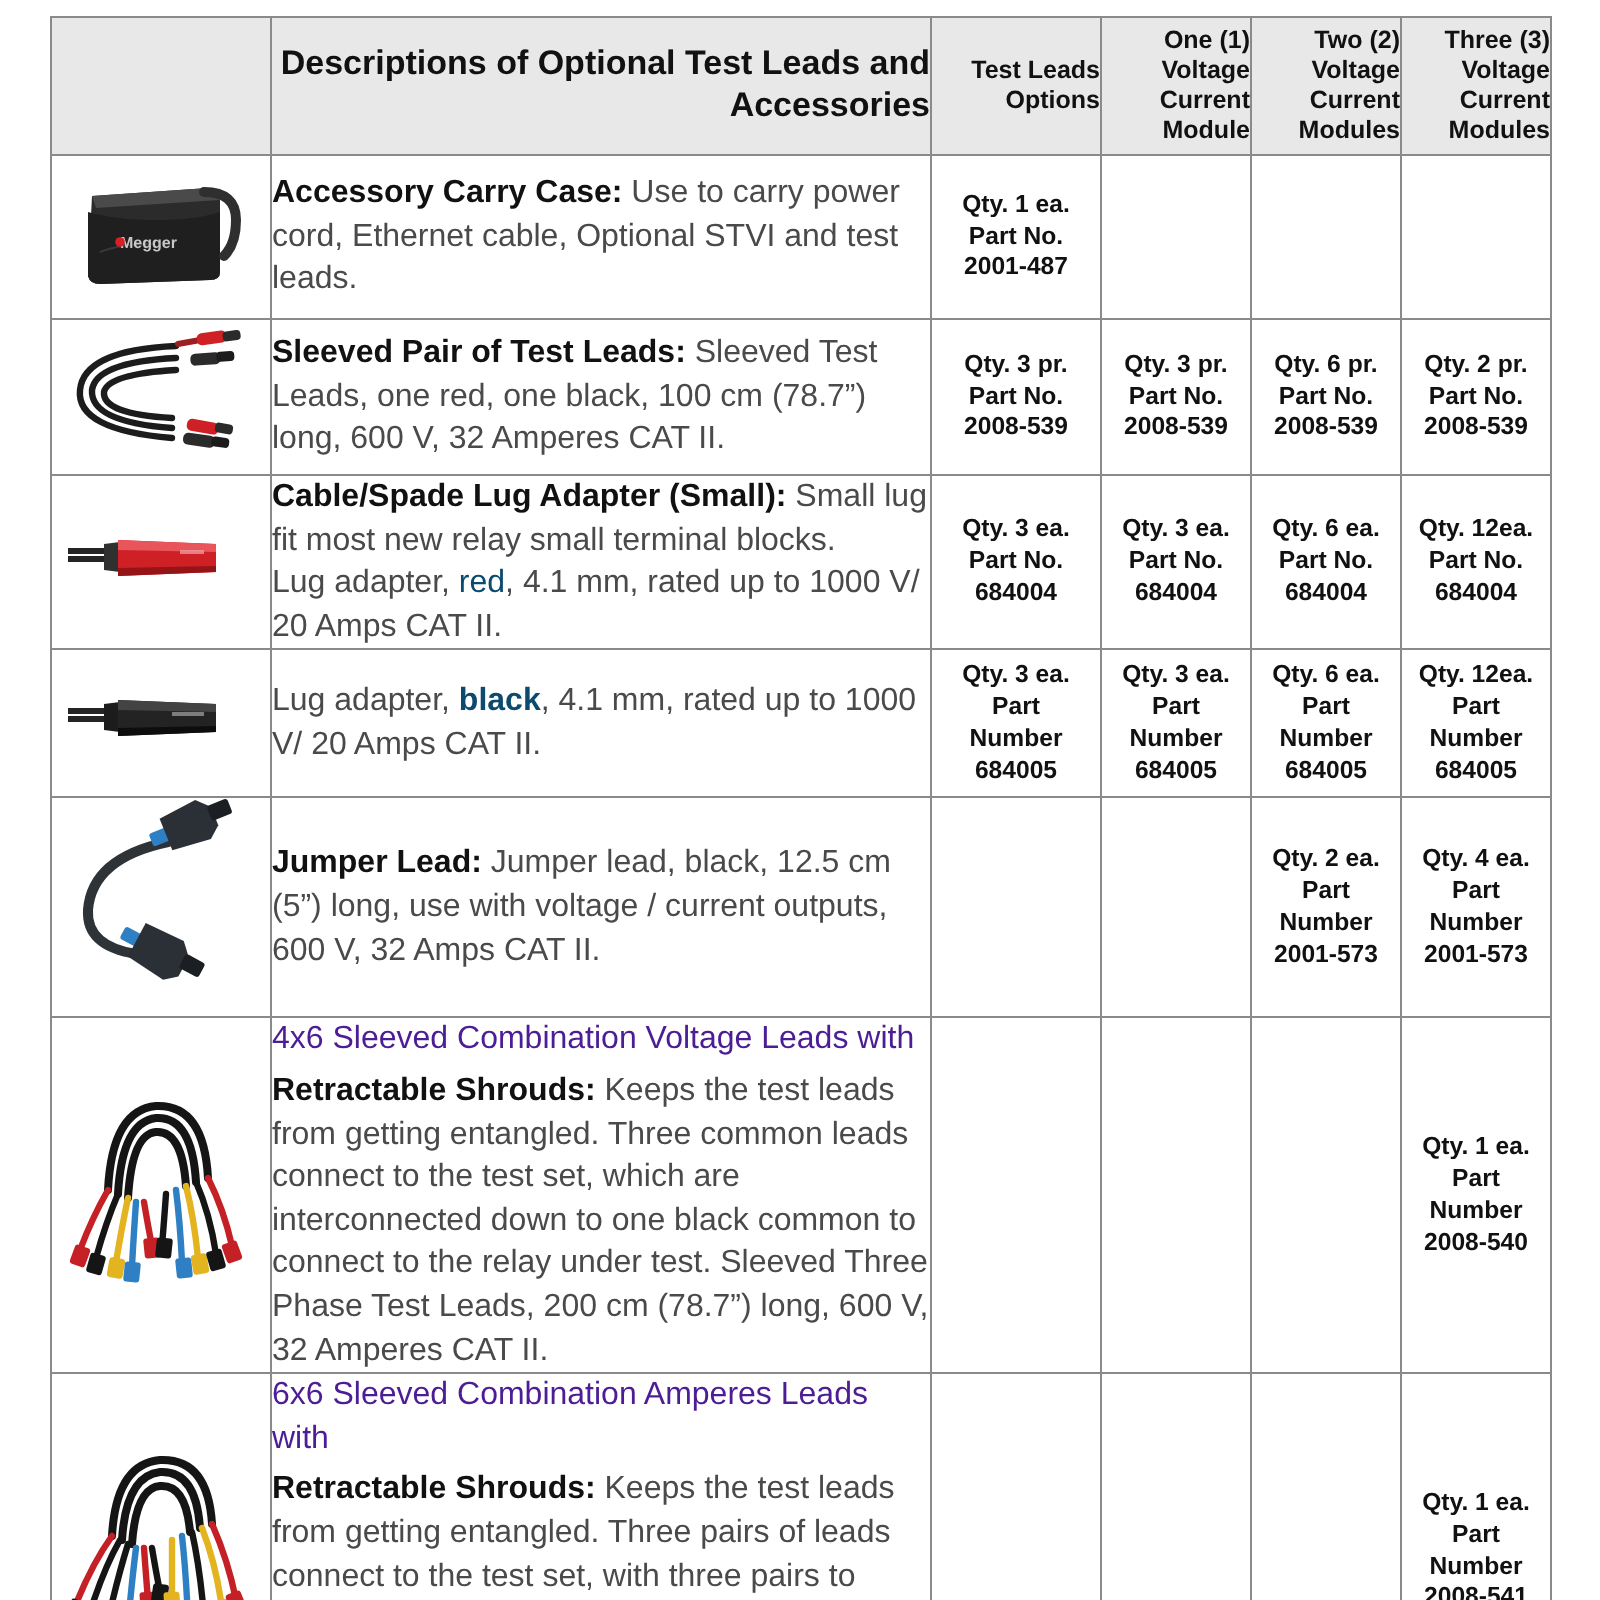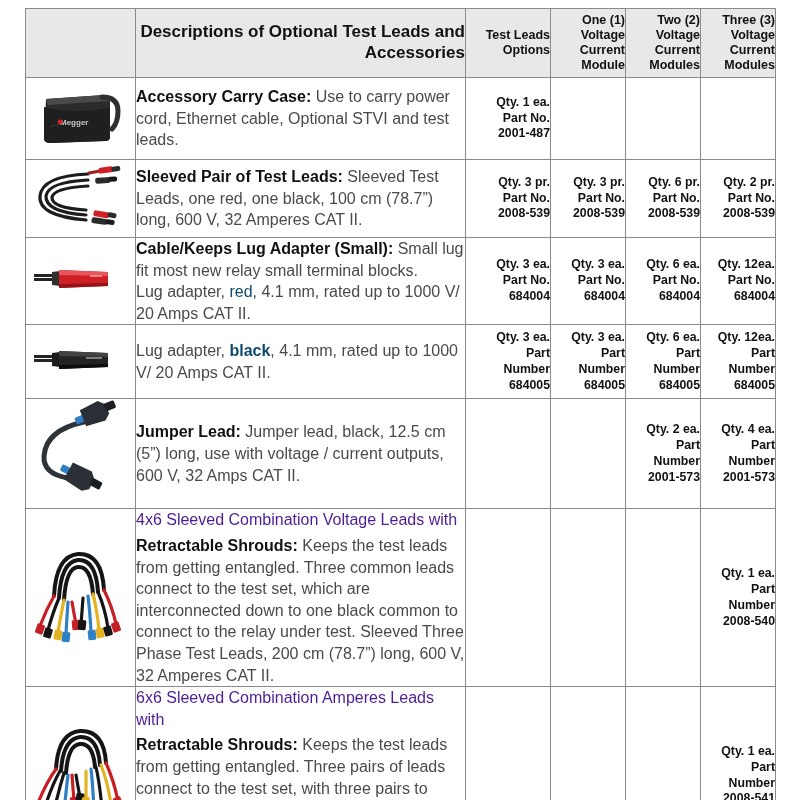--- a/index.html
+++ b/index.html
@@ -79,21 +79,21 @@
   td.desc-cell .lead-title {
     display: block;
     color: #4c1d95;
     font-weight: normal;
     margin-bottom: 4px;
   }
 
   td.qty-cell {
     font-size: 12.3px;
     font-weight: bold;
-    text-align: right;
+    text-align: center;
     line-height: 1.3;
     color: #111;
     padding: 4px 2px;
   }
 
   
   .art {
     display: inline-block;
     line-height: 0;
   }
@@ -193,21 +193,21 @@
               <path d="M8 33 L26 33 L30 30 L8 30 Z" fill="#242424"></path>
               <path d="M26 24 L34 23 L34 38 L26 37 Z" fill="#303030"></path>
               <path d="M33 22 L82 24 L82 38 L33 40 Z" fill="#cf2026"></path>
               <path d="M33 22 L82 24 L82 28 L33 27 Z" fill="#e8555a"></path>
               <path d="M33 36 L82 35 L82 38 L33 40 Z" fill="#951418"></path>
               <rect x="64" y="27" width="12" height="2" fill="#e8999c" opacity="0.8"></rect>
             </svg>
           </span>
         </td>
         <td class="desc-cell">
-          <b>Cable/Keeps Lug Adapter (Small):</b><span> Small lug fit most new relay small terminal blocks.</span><br>
+          <b>Cable/Spade Lug Adapter (Small):</b><span> Small lug fit most new relay small terminal blocks.</span><br>
           <span>Lug adapter, </span><span class="red">red</span><span>, 4.1 mm,  rated up to 1000 V/ 20 Amps CAT II.</span>
         </td>
         <td class="qty-cell">Qty. 3 ea.<br>Part No.<br>684004</td>
         <td class="qty-cell">Qty. 3 ea.<br>Part No.<br>684004</td>
         <td class="qty-cell">Qty. 6 ea.<br>Part No.<br>684004</td>
         <td class="qty-cell">Qty. 12ea.<br>Part No.<br>684004</td>
       </tr>
 
       <tr style="height:74px">
         <td class="img-cell">

